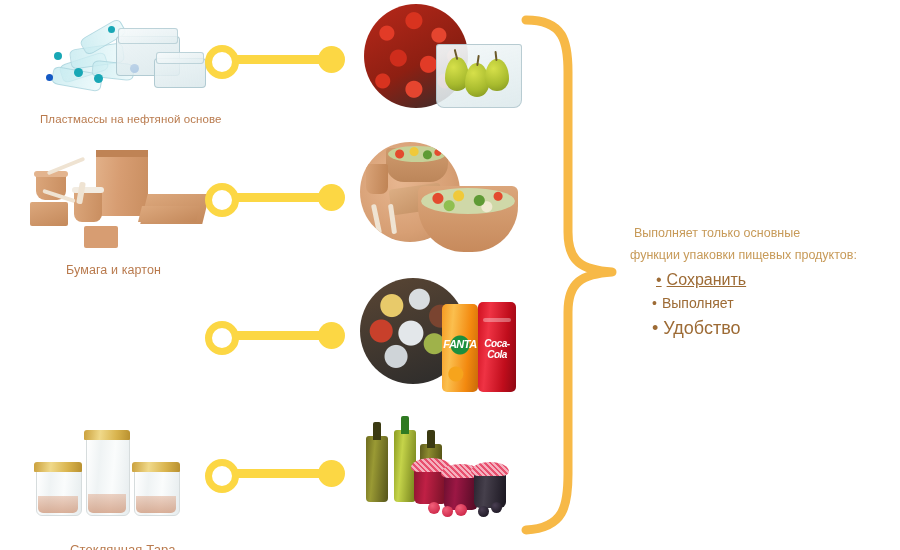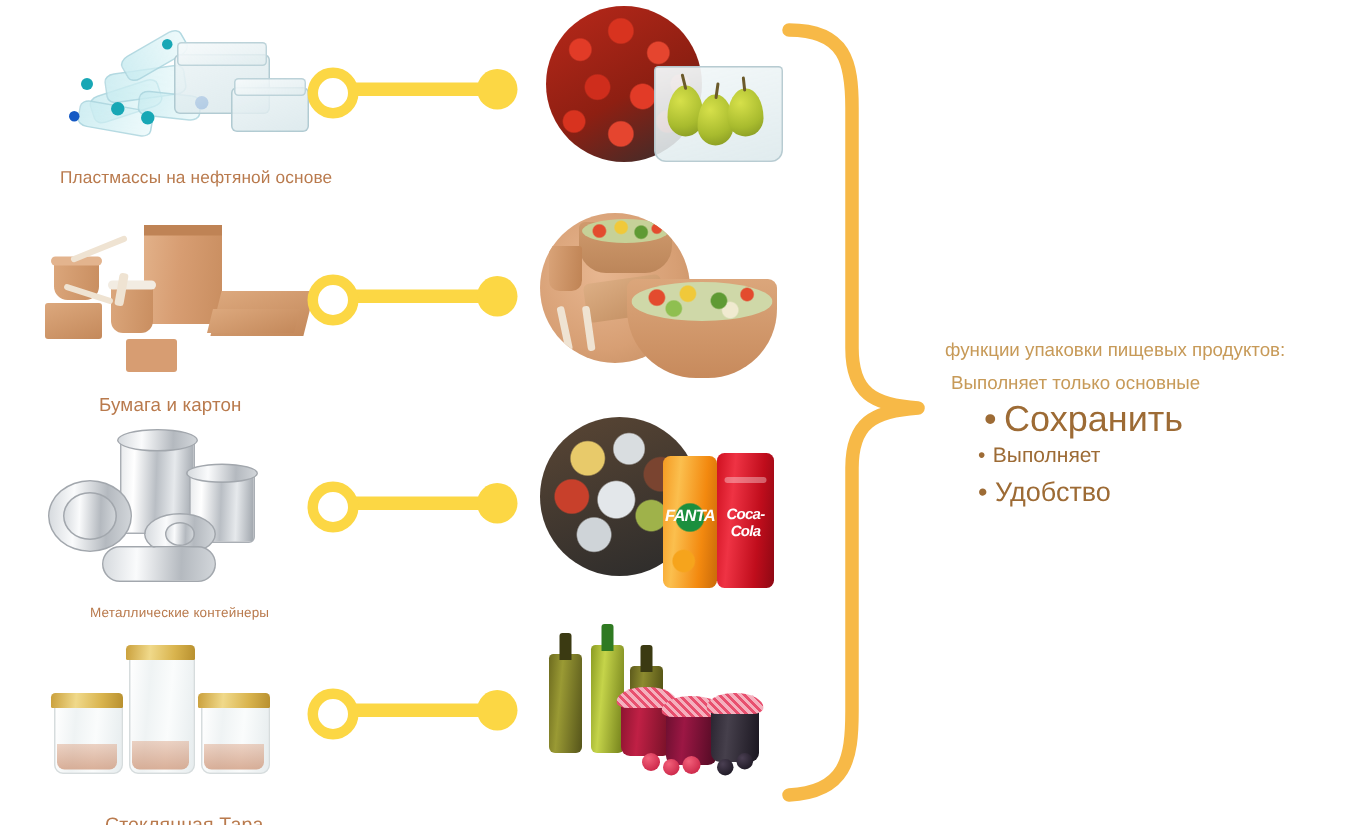--- a/index.html
+++ b/index.html
@@ -296,21 +296,21 @@
   .panel-line.l2 { padding-left: 0px; }
   .bullets {
     list-style: none;
     margin: 2px 0 0 0;
     padding: 0;
   }
   .bullets li {
     color: #9d6b35;
     white-space: nowrap;
   }
-  .b1 { font-size: 24px; padding-left: 26px; line-height: 24px; }
+  .b1 { font-size: 16px; padding-left: 26px; line-height: 24px; text-decoration: underline; }
   .b2 { font-size: 14px;   padding-left: 22px; line-height: 23px; }
   .b3 { font-size: 18px; padding-left: 22px; line-height: 27px; }
   .bullets li::before {
     content: "\2022";
     margin-right: 5px;
   }
   .b2::before { margin-right: 10px; }
 </style>
 </head>
 <body>
@@ -401,34 +401,20 @@
         <div class="sh util" style="left:30px;top:62px;width:5px;height:30px;transform:rotate(-8deg);"></div>
       </div>
       <div class="sh bowl-big">
         <div class="bowl-salad"></div>
       </div>
     </div>
   </div>
 
   <div class="row row-3">
 
-    <div class="material">
-      <div class="material-art">
-        <div class="sh can" style="left:62px;top:10px;width:48px;height:62px;border-radius:4px;"></div>
-        <div class="sh can-top" style="left:60px;top:4px;width:52px;height:13px;"></div>
-        <div class="sh can" style="left:108px;top:32px;width:42px;height:46px;border-radius:4px;"></div>
-        <div class="sh can-top" style="left:106px;top:27px;width:46px;height:11px;"></div>
-        <div class="sh can-top" style="left:14px;top:38px;width:54px;height:46px;"></div>
-        <div class="sh can-top" style="left:24px;top:46px;width:34px;height:30px;"></div>
-        <div class="sh can-top" style="left:78px;top:60px;width:46px;height:26px;"></div>
-        <div class="sh can-top" style="left:92px;top:66px;width:18px;height:14px;"></div>
-        <div class="sh can-top" style="left:50px;top:82px;width:74px;height:22px;border-radius:14px;"></div>
-      </div>
-      <div class="material-label label-metal">Металлические контейнеры</div>
-    </div>
 
     <div class="connector">
       <div class="conn-bar"></div>
       <div class="conn-ring"></div>
       <div class="conn-dot"></div>
     </div>
 
     <div class="photo">
       <div class="photo-circle cans-bg"></div>
       <div class="sh can-cola">
@@ -493,22 +479,22 @@
     <path d="M 10 20
              C 48 20, 52 42, 52 72
              L 52 232
              C 52 262, 66 270, 96 272
              C 66 274, 52 282, 52 312
              L 52 474
              C 52 506, 48 528, 10 530" fill="none" stroke="#f7b947" stroke-width="9" stroke-linecap="round" stroke-linejoin="round"></path>
   </svg>
 
   <div class="panel">
+    <div class="panel-line l1">Выполняет только основные</div>
     <div class="panel-line l2">функции упаковки пищевых продуктов:</div>
-    <div class="panel-line l1">Выполняет только основные</div>
     <ul class="bullets">
       <li class="b1">Сохранить</li>
       <li class="b2">Выполняет</li>
       <li class="b3">Удобство</li>
     </ul>
   </div>
 
 </div>
 
 </body></html>

